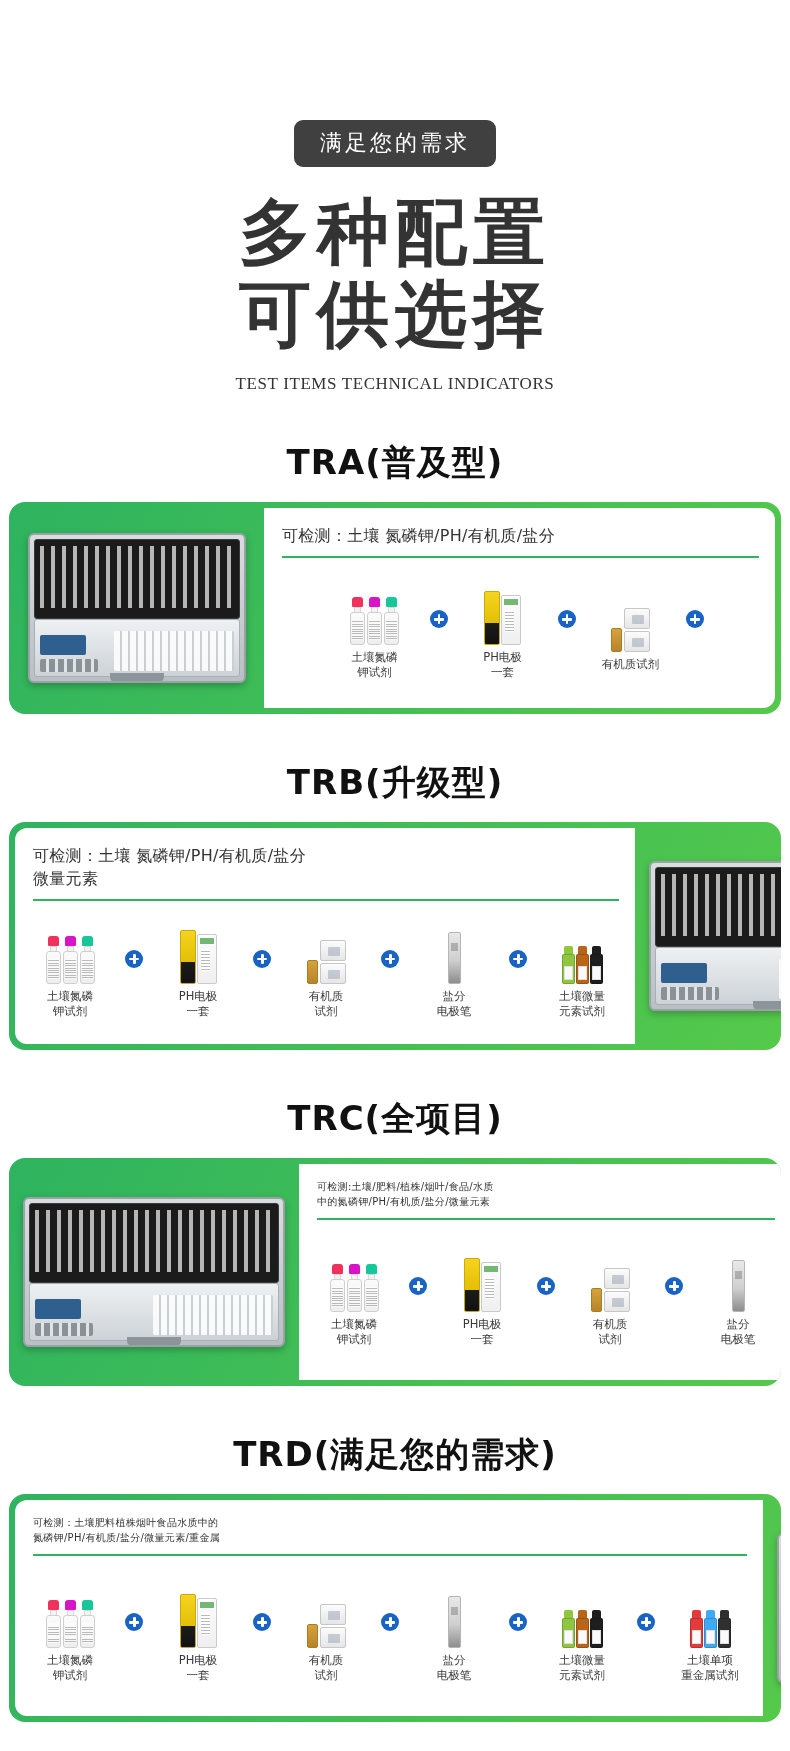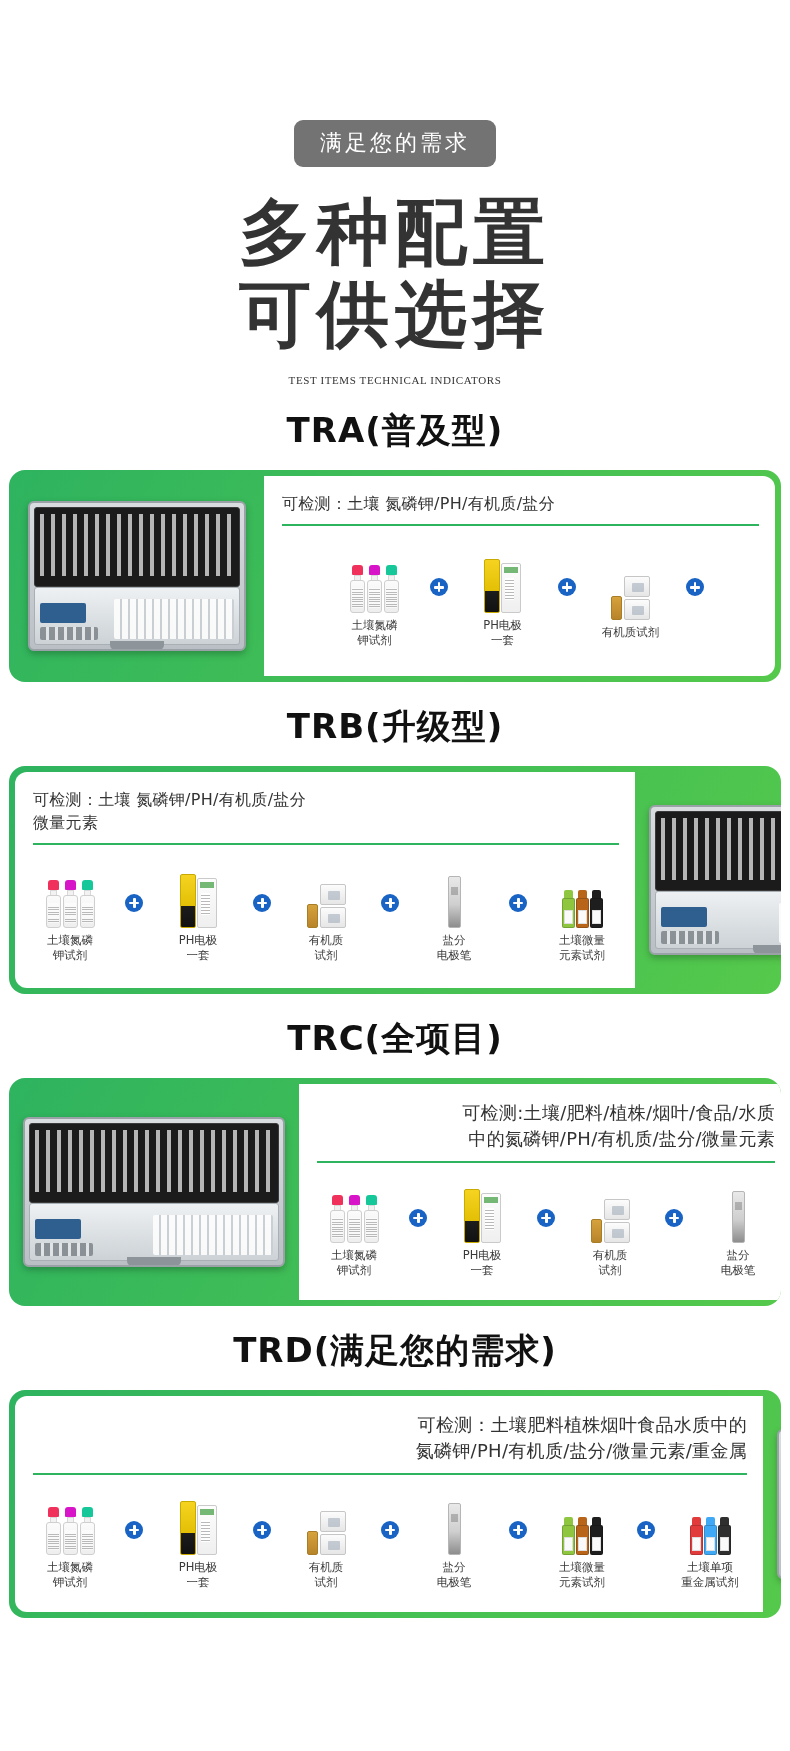--- a/index.html
+++ b/index.html
@@ -7,21 +7,21 @@
     width: 790px;
     background: #ffffff;
     font-family: "Liberation Sans", "DejaVu Sans", sans-serif;
   }
   body { width: 790px; min-height: 1751px; position: relative; overflow: hidden; }
 
   
   .hero { padding-top: 120px; text-align: center; }
   .badge {
     display: inline-block;
-    background: #737373;
+    background: #404040;
     color: #ffffff;
     font-size: 22px;
     letter-spacing: 3px;
     padding: 10px 26px 12px;
     border-radius: 9px;
     font-family: "DejaVu Sans", "Liberation Sans", sans-serif;
     line-height: 1.15;
   }
   .hero-title {
     margin-top: 26px;
@@ -29,27 +29,27 @@
     font-size: 72px;
     font-weight: bold;
     letter-spacing: 6px;
     line-height: 1.13;
     font-family: Liberation Serif, serif;
   }
   .hero-title .line { display: block; }
   .hero-sub {
     margin-top: 18px;
     color: #333333;
-    font-size: 11px;
+    font-size: 17px;
     letter-spacing: 0.6px;
     font-family: "Liberation Serif", "DejaVu Serif", serif;
   }
 
   
-  .section { margin-top: 22px; }
+  .section { margin-top: 46px; }
   .model-title {
     text-align: center;
     color: #111111;
     font-size: 34px;
     font-weight: bold;
     letter-spacing: 1px;
     margin-bottom: 16px;
     font-family: "DejaVu Sans", "Liberation Sans", sans-serif;
   }
 
@@ -88,21 +88,21 @@
   .card.right-photo .info-pane { margin-right: 0; border-top-right-radius: 0; border-bottom-right-radius: 0; }
 
   .detect-line {
     color: #333333;
     font-size: 16px;
     line-height: 1.45;
     letter-spacing: 0.3px;
     font-family: "DejaVu Sans", "Liberation Sans", sans-serif;
     white-space: pre-line;
   }
-  .detect-line.small { font-size: 18px; text-align: right; }
+  .detect-line.small { font-size: 10px; }
   .divider {
     height: 2px;
     background: #2eb35f;
     margin: 9px 0 4px;
   }
 
   .items-row {
     flex: 1 1 auto;
     display: flex;
     align-items: center;

